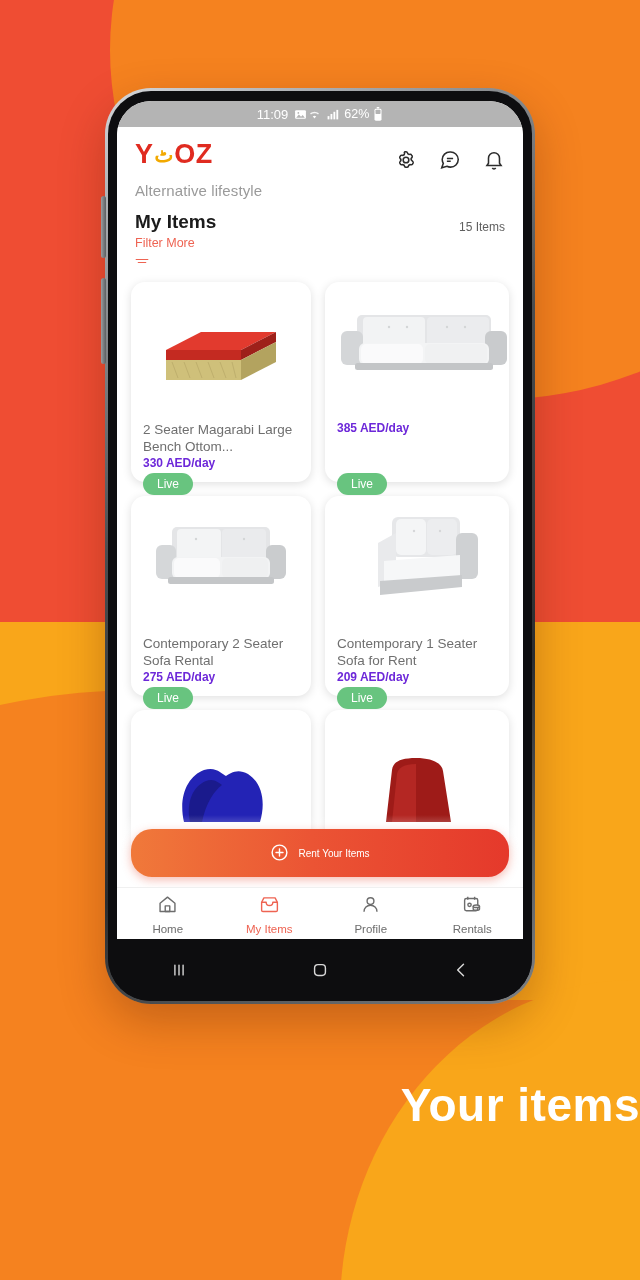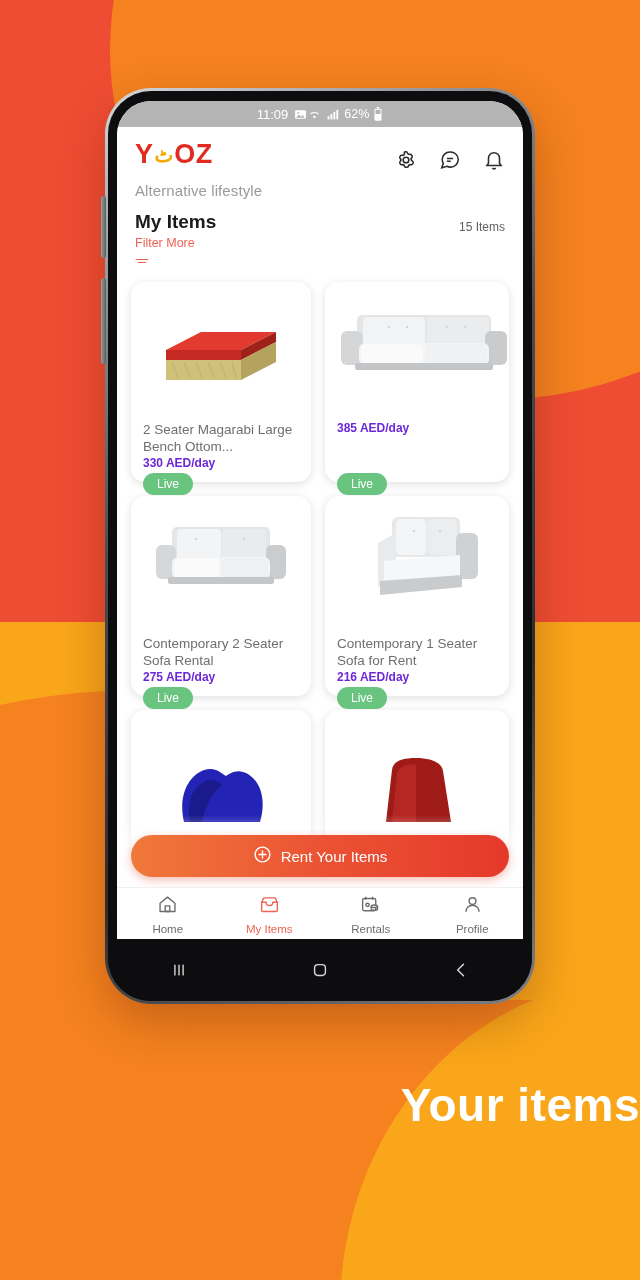--- a/index.html
+++ b/index.html
@@ -115,23 +115,23 @@
   .card-price { font-size:12px; font-weight:bold; color:#6d28d9; }
 
   
   .bottom-fade {
     position:absolute; left:0; right:0; bottom:0; height:72px;
     background:linear-gradient(to bottom, rgba(255,255,255,0) 0%, #ffffff 62%);
     pointer-events:none; z-index:5;
   }
   .cta-zone { position:absolute; left:0; right:0; bottom:0; padding:0 14px 10px 14px; z-index:6; }
   .cta {
-    width:100%; height:42px; border:none; border-radius:21px;
+    width:100%; height:48px; border:none; border-radius:21px;
     background:linear-gradient(90deg,#F0793A 0%,#EB5434 48%,#E5392B 100%);
-    color:#fff; font-size:15px; font-family:"Liberation Sans", sans-serif;
+    color:#fff; font-size:10px; font-family:"Liberation Sans", sans-serif;
     display:flex; align-items:center; justify-content:center; gap:9px;
     cursor:pointer; box-shadow:0 3px 10px rgba(230,65,40,.35);margin-top:12px;
   }
 
   
   .bottomnav {
     flex:0 0 auto; height:54px; background:#fff;
     display:flex; align-items:center; justify-content:space-around;
     border-top:1px solid #f0f0f0;
   }
@@ -350,21 +350,21 @@
                 <polygon points="32,78 114,72 114,84 32,92" fill="#C9CBCD"></polygon>
                 <g fill="#D5D7D9">
                     <circle cx="66" cy="28" r="1.2"></circle>
                     <circle cx="92" cy="28" r="1.2"></circle>
                   </g>
               </svg>
             </div>
             <div class="badge">Live</div>
             <div class="card-body">
               <div class="card-title">Contemporary 1 Seater Sofa for Rent</div>
-              <div class="card-price">216 AED/day</div>
+              <div class="card-price">209 AED/day</div>
             </div>
           </div>
 
           <div class="card">
             <div class="card-img">
               <svg width="150" height="113" viewBox="0 0 150 113">
                 <path d="M38 112c-6-26 4-46 20-52 12-4 18 4 22 6 4-3 12-8 22-2 14 9 18 28 12 48z" fill="#2323B5"></path>
                 <path d="M44 112c-4-20 3-36 16-41 8-3 13 2 16 4-8 6-16 18-20 37z" fill="#1A1A8C"></path>
               </svg>
             </div>
@@ -418,43 +418,43 @@
           <span>Home</span>
         </div>
         <div class="nav-item active">
           <span>
             <svg width="21" height="21" viewBox="0 0 24 24" fill="none" stroke="#EE6352" stroke-width="1.6" stroke-linejoin="round">
               <path d="M3 9.4L5.6 4.4h12.8L21 9.4v9.1a1.5 1.5 0 0 1-1.5 1.5h-15A1.5 1.5 0 0 1 3 18.5z"></path>
               <path d="M3 9.4h5.2a3.8 3.8 0 0 0 7.6 0H21"></path>
             </svg>
           </span>
           <span>My Items</span>
+        </div>
+        <div class="nav-item">
+          <span>
+            <svg width="21" height="21" viewBox="0 0 24 24" fill="none" stroke="#6d6d6d" stroke-width="1.6">
+              <circle cx="12" cy="8.1" r="3.9"></circle>
+              <path d="M4.6 20.2a7.4 7.4 0 0 1 14.8 0"></path>
+            </svg>
+          </span>
+          <span>Profile</span>
         </div>
         <div class="nav-item">
           <span>
             <svg width="21" height="21" viewBox="0 0 24 24" fill="none" stroke="#6d6d6d" stroke-width="1.6">
               <rect x="3" y="5.2" width="15" height="14" rx="2"></rect>
               <line x1="6.6" y1="3.2" x2="6.6" y2="6.6"></line>
               <line x1="14.4" y1="3.2" x2="14.4" y2="6.6"></line>
               <circle cx="8.6" cy="12.4" r="1.9"></circle>
               <ellipse cx="16.4" cy="14" rx="3.6" ry="1.5" fill="#fff"></ellipse>
               <path d="M12.8 14v3.1c0 .8 1.6 1.5 3.6 1.5s3.6-.7 3.6-1.5V14"></path>
             </svg>
           </span>
           <span>Rentals</span>
         </div>
-        <div class="nav-item">
-          <span>
-            <svg width="21" height="21" viewBox="0 0 24 24" fill="none" stroke="#6d6d6d" stroke-width="1.6">
-              <circle cx="12" cy="8.1" r="3.9"></circle>
-              <path d="M4.6 20.2a7.4 7.4 0 0 1 14.8 0"></path>
-            </svg>
-          </span>
-          <span>Profile</span>
-        </div>
       </div>
 
     </div>
 
     <div class="android-nav">
       <div class="anav">
         <svg width="20" height="18" viewBox="0 0 24 22" stroke="#d8d8d8" stroke-width="1.7" stroke-linecap="round">
           <line x1="7" y1="5" x2="7" y2="17"></line>
           <line x1="12" y1="5" x2="12" y2="17"></line>
           <line x1="17" y1="5" x2="17" y2="17"></line>

